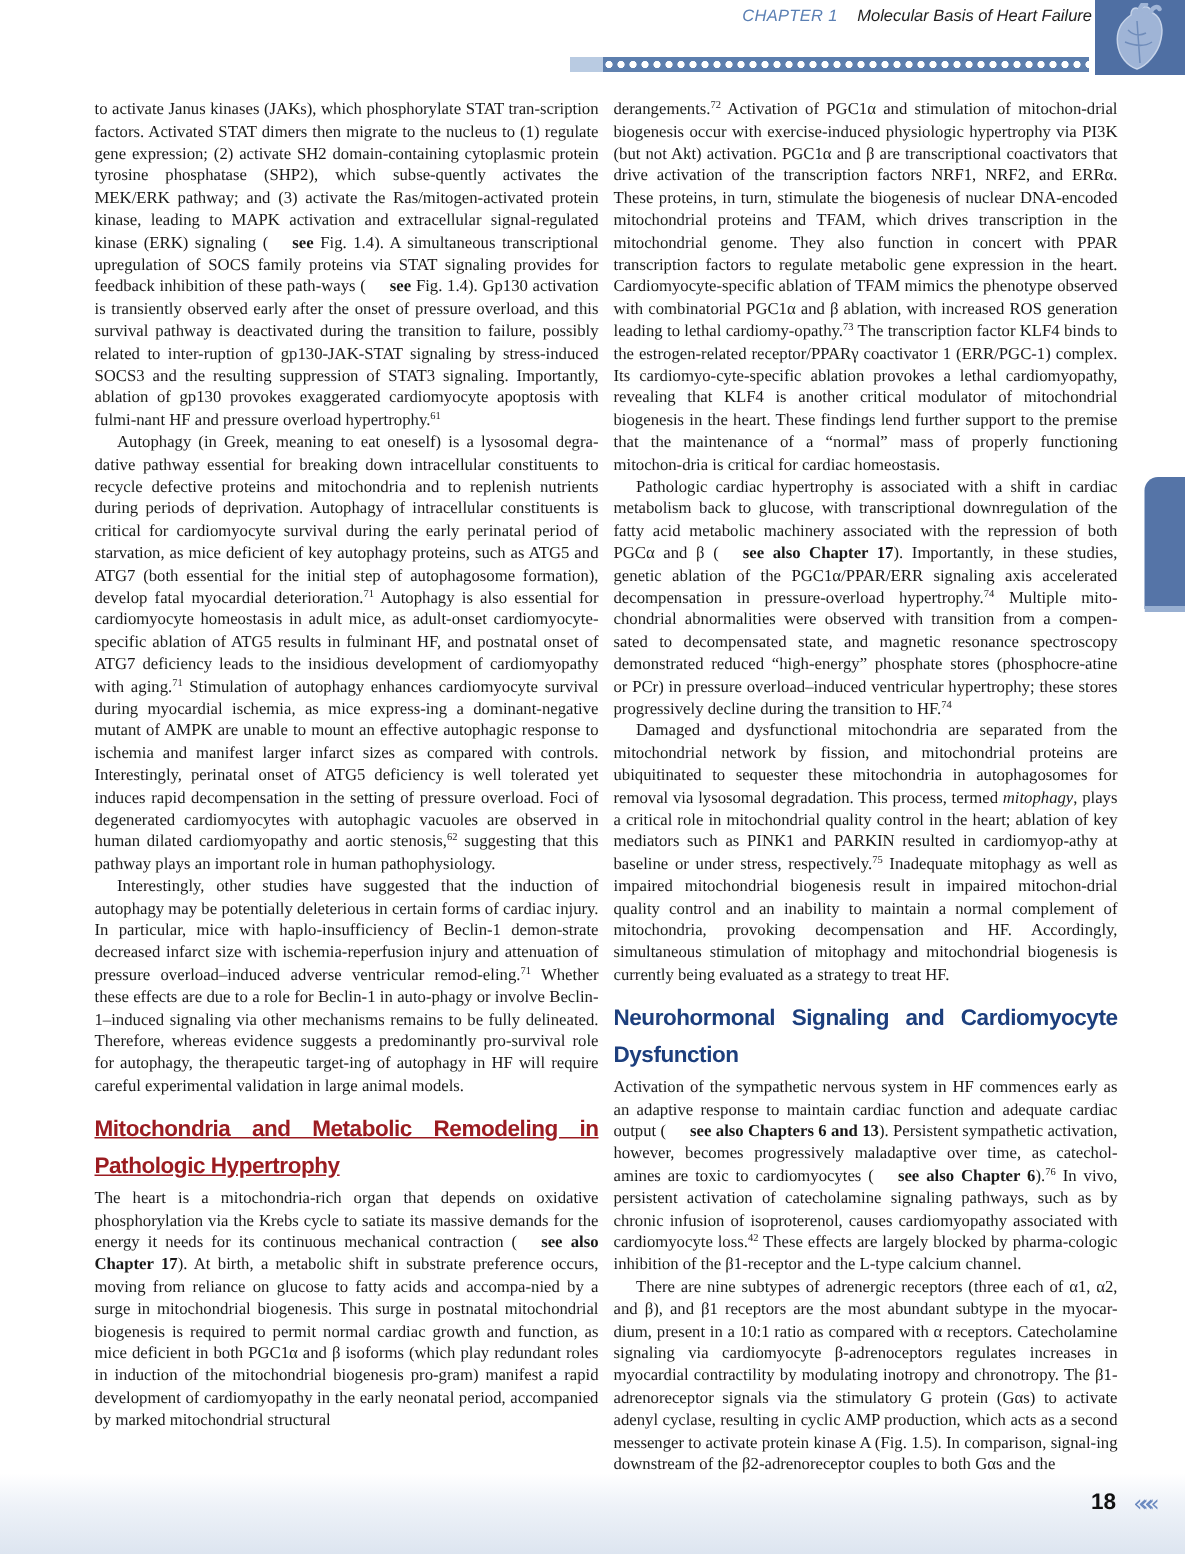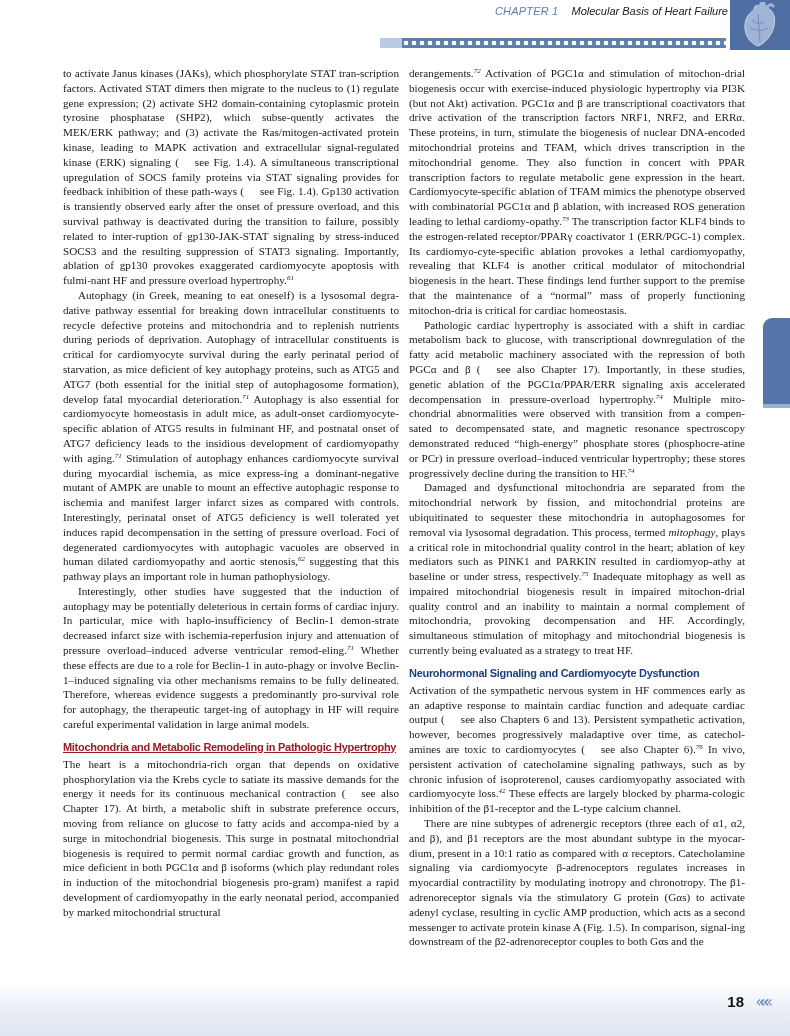--- a/index.html
+++ b/index.html
@@ -39,25 +39,25 @@
   }
   .col {
     position:absolute; top:66px; width:336px;
     font-size:11.15px; line-height:14.8px; text-align:justify;
     hyphens:manual;
   }
   .col.left { left:63px; }
   .col.right { left:409px; }
   .col p { margin:0; text-indent:0; }
   .col p.indent { text-indent:15px; }
-  .col sup { font-size:7px; line-height:0; vertical-align:4px;font-style:italic; }
-  .col b { font-weight:normal;padding-left:16px; }
+  .col sup { font-size:7px; line-height:0; vertical-align:4px; }
+  .col b { font-weight:bold;padding-left:16px; }
   h2.sec {
     font-family:"Liberation Sans", "DejaVu Sans", sans-serif;
-    font-weight:bold; font-size:11px; line-height:15px;
+    font-weight:bold; font-size:15px; line-height:25px;
     margin:8px 0 2px 0; letter-spacing:-0.3px;
   }
   h2.red { color:#9b1c21;text-decoration:underline; }
   h2.blue { color:#1d3f7d; }
   .footer-band {
     position:absolute; left:0; right:0; bottom:0; height:54px;
     background:linear-gradient(to bottom, #ffffff 0%, #eef2f8 40%, #dde5f0 100%);
   }
   .page-num {
     position:absolute; right:46px; top:993px;

